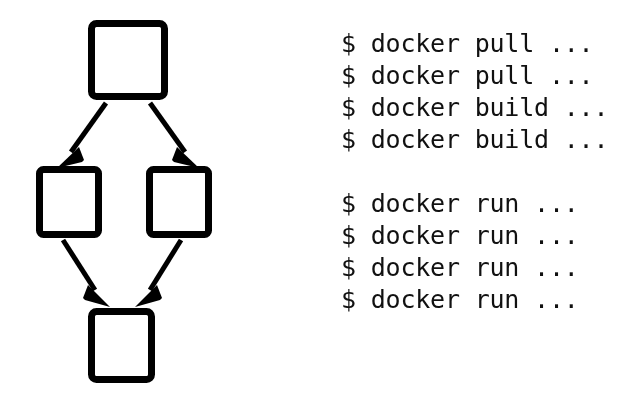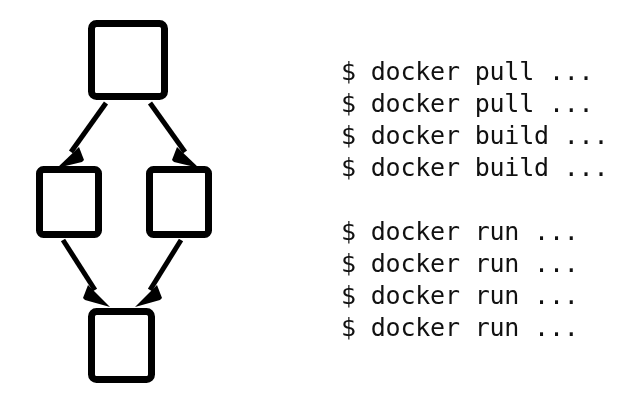--- a/index.html
+++ b/index.html
@@ -53,21 +53,21 @@
   #commands-panel {
     position: absolute;
     left: 321px;
     top: 0;
     width: 321px;
     height: 400px;
   }
   #commands-list {
     position: absolute;
     left: 20px;
-    top: 56px;
+    top: 28px;
     margin: 0;
     padding: 0;
     list-style: none;
   }
   .cmd-line {
     font-family: "DejaVu Sans Mono", "Liberation Mono", monospace;
     font-size: 25px;
     line-height: 32px;
     height: 32px;
     color: #111111;

